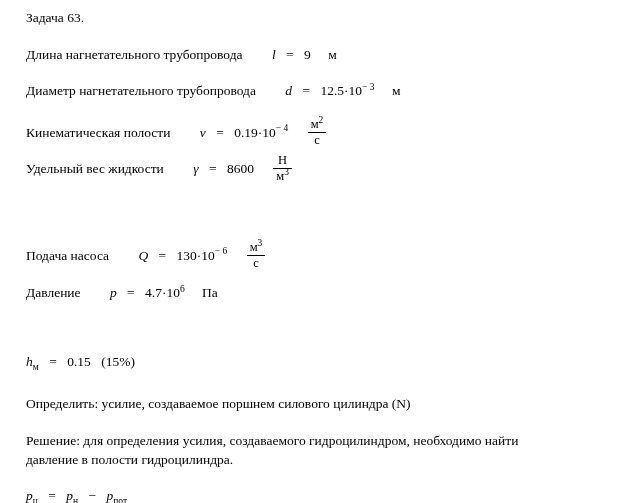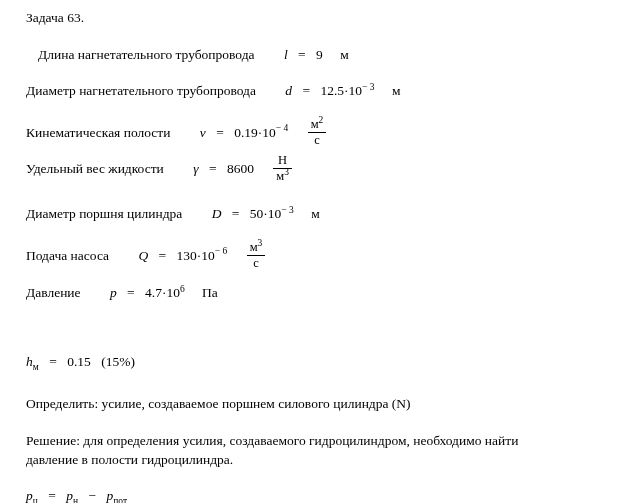--- a/index.html
+++ b/index.html
@@ -100,21 +100,21 @@
 </style>
 </head>
 <body>
 
 <div class="page">
 
   <div class="line" style="left:26px; top:10px;">
     <span>Задача 63.</span>
   </div>
 
-  <div class="line" style="left:38px; top:47px;">
+  <div class="line" style="left:26px; top:47px;">
     <span>Длина нагнетательного трубопровода</span>
     <span class="sp-lg"></span><span class="math">l</span>
     <span class="sp-sm"></span><span>=</span>
     <span class="sp-sm"></span><span>9</span>
     <span class="sp"></span><span class="unit">м</span>
   </div>
 
   <div class="line" style="left:26px; top:83px;">
     <span>Диаметр нагнетательного трубопровода</span>
     <span class="sp-lg"></span><span class="math">d</span>
@@ -140,27 +140,20 @@
     <span class="sp-lg"></span><span class="math">γ</span>
     <span class="sp-sm"></span><span>=</span>
     <span class="sp-sm"></span><span>8600</span>
     <span class="sp"></span><span class="frac">
       <span class="num"><span class="unit">Н</span></span>
       <span class="bar"></span>
       <span class="den"><span class="unit">м</span><sup>3</sup></span>
     </span>
   </div>
 
-  <div class="line" style="left:26px; top:206px;">
-    <span>Диаметр поршня цилиндра</span>
-    <span class="sp-lg"></span><span class="math">D</span>
-    <span class="sp-sm"></span><span>=</span>
-    <span class="sp-sm"></span><span>50·10</span><sup>− 3</sup>
-    <span class="sp"></span><span class="unit">м</span>
-  </div>
 
   <div class="line" style="left:26px; top:242px;">
     <span>Подача насоса</span>
     <span class="sp-lg"></span><span class="math">Q</span>
     <span class="sp-sm"></span><span>=</span>
     <span class="sp-sm"></span><span>130·10</span><sup>− 6</sup>
     <span class="sp"></span><span class="frac">
       <span class="num"><span class="unit">м</span><sup>3</sup></span>
       <span class="bar"></span>
       <span class="den"><span class="unit">с</span></span>

